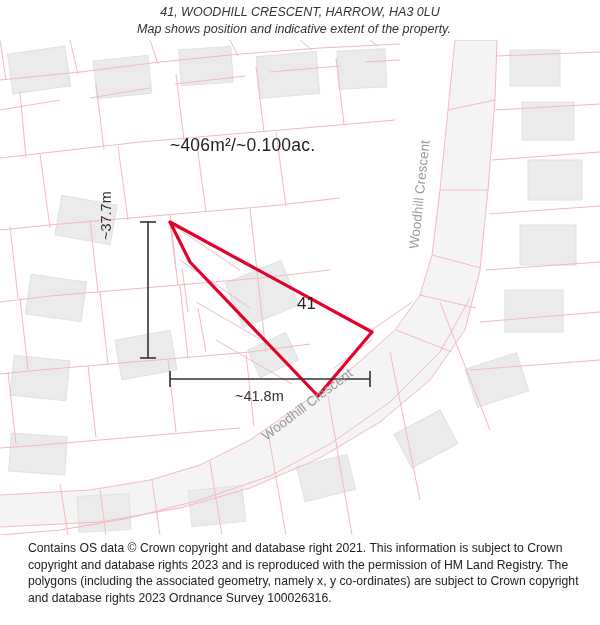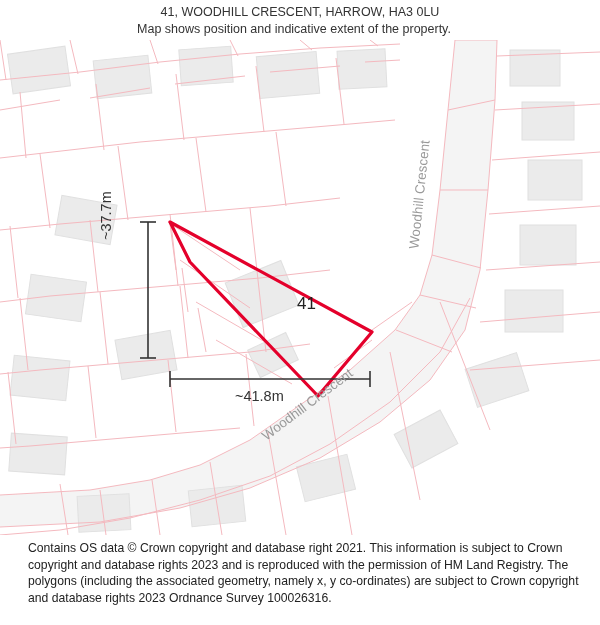--- a/index.html
+++ b/index.html
@@ -19,20 +19,21 @@
     width: 600px;
     height: 625px;
   }
   .header {
     position: absolute;
     top: 0;
     left: 0;
     width: 600px;
     height: 40px;
     text-align: center;
+    font-style: italic;
   }
   .header .title {
     margin: 5px 0 0 0;
     font-size: 12.5px;
     color: #333333;
     line-height: 15px;
   }
   .header .subtitle {
     margin: 2px 12px 0 0;
     font-size: 12.5px;
@@ -187,20 +188,21 @@
 
         <line x1="170" y1="339" x2="370" y2="339"></line>
         <line x1="170" y1="331" x2="170" y2="347"></line>
         <line x1="370" y1="331" x2="370" y2="347"></line>
       </g>
 
       <text class="street-name" x="424" y="155" transform="rotate(-84 424 155)" text-anchor="middle">Woodhill Crescent</text>
       <text class="street-name" x="310" y="368" transform="rotate(-37 310 368)" text-anchor="middle">Woodhill Crescent</text>
     </svg>
 
+    <div class="map-label area-label">~406m²/~0.100ac.</div>
     <div class="map-label plot-number">41</div>
     <div class="map-label dim-horizontal">~41.8m</div>
     <div class="map-label dim-vertical">~37.7m</div>
   </div>
 
   <div class="footer">
     <p>Contains OS data © Crown copyright and database right 2021. This information is subject to Crown copyright and database rights 2023 and is reproduced with the permission of HM Land Registry. The polygons (including the associated geometry, namely x, y co-ordinates) are subject to Crown copyright and database rights 2023 Ordnance Survey 100026316.</p>
   </div>
 
 </div>

